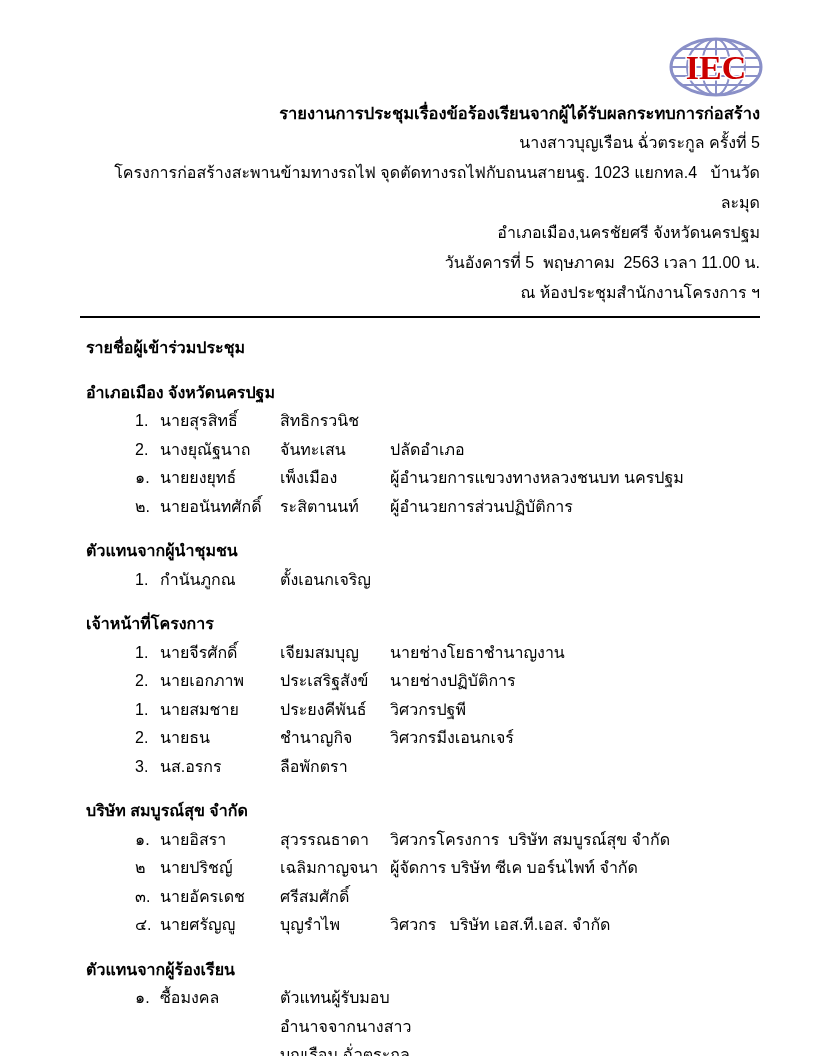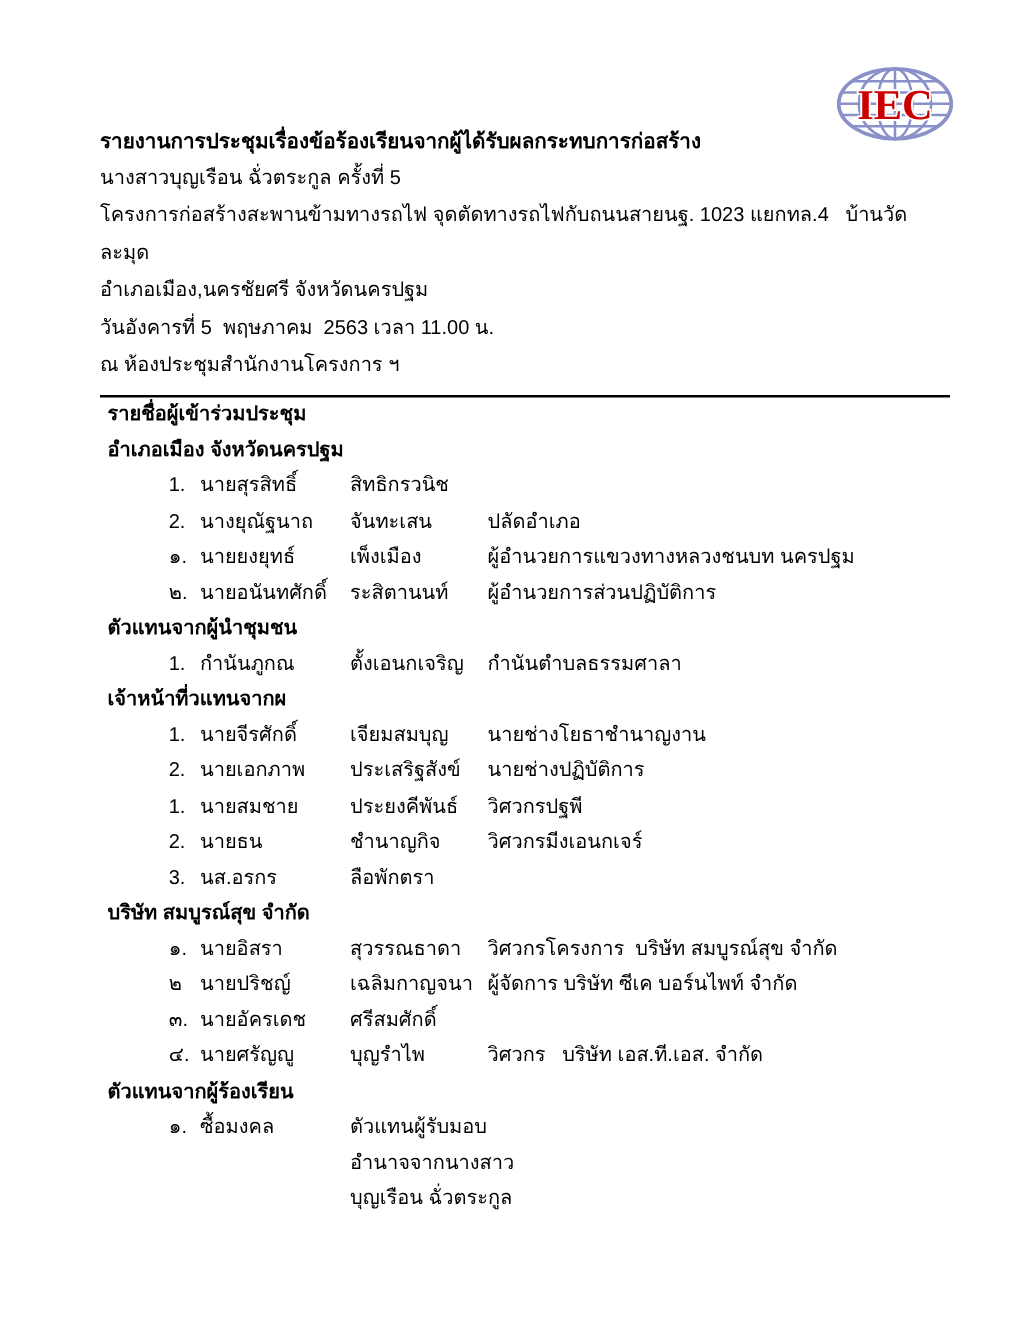--- a/index.html
+++ b/index.html
@@ -1,26 +1,26 @@
 <!DOCTYPE html>
 <html lang="th"><head>
 <meta charset="utf-8">
 <style>
   html,body { margin:0; padding:0; }
   body {
     width:816px; height:1056px; background:#ffffff; color:#000;
     font-family:"Liberation Sans", sans-serif; font-size:16px;
     position:relative; overflow:hidden;
   }
-  .logo { position:absolute; top:52px; right:52px; width:96px; height:62px; }
+  .logo { position:absolute; top:36px; right:52px; width:96px; height:62px; }
   .content { padding:98px 56px 0 80px; }
-  .hdr { text-align:left; line-height:30px; white-space:pre-wrap; }
+  .hdr { text-align:right; line-height:30px; white-space:pre-wrap; }
   .title { font-weight:bold; font-size:16.5px; }
   .rule { border:none; border-top:2px solid #000; margin:8px 0 0 0; height:0; }
-  .bhead { font-weight:bold; line-height:28.5px; padding-left:6px; white-space:pre-wrap; }
+  .bhead { font-weight:bold; line-height:28.5px; padding-left:6px; white-space:pre-wrap;margin-top:16px; }
   .row {
     display:grid; grid-template-columns:25px 120px 110px 1fr;
     margin-left:55px; line-height:28.5px; white-space:pre-wrap;
   }
   .row.wide-last { grid-template-columns:25px 120px 150px 1fr; }
   .cell { display:block; }
 </style>
 </head>
 <body>
 
@@ -90,26 +90,25 @@
       <span class="cell">ผู้อำนวยการส่วนปฏิบัติการ</span>
     </div>
   </div>
 
   <div>
     <div class="bhead">ตัวแทนจากผู้นำชุมชน</div>
     <div class="row">
       <span class="cell">1.</span>
       <span class="cell">กำนันภูกณ</span>
       <span class="cell">ตั้งเอนกเจริญ</span>
-      <span class="cell">กำนันตำบลธรรมศาลา</span>
     </div>
   </div>
 
   <div>
-    <div class="bhead">เจ้าหน้าที่วแทนจากผ</div>
+    <div class="bhead">เจ้าหน้าที่โครงการ</div>
     <div class="row">
       <span class="cell">1.</span>
       <span class="cell">นายจีรศักดิ์</span>
       <span class="cell">เจียมสมบุญ</span>
       <span class="cell">นายช่างโยธาชำนาญงาน</span>
     </div>
     <div class="row">
       <span class="cell">2.</span>
       <span class="cell">นายเอกภาพ</span>
       <span class="cell">ประเสริฐสังข์</span>

